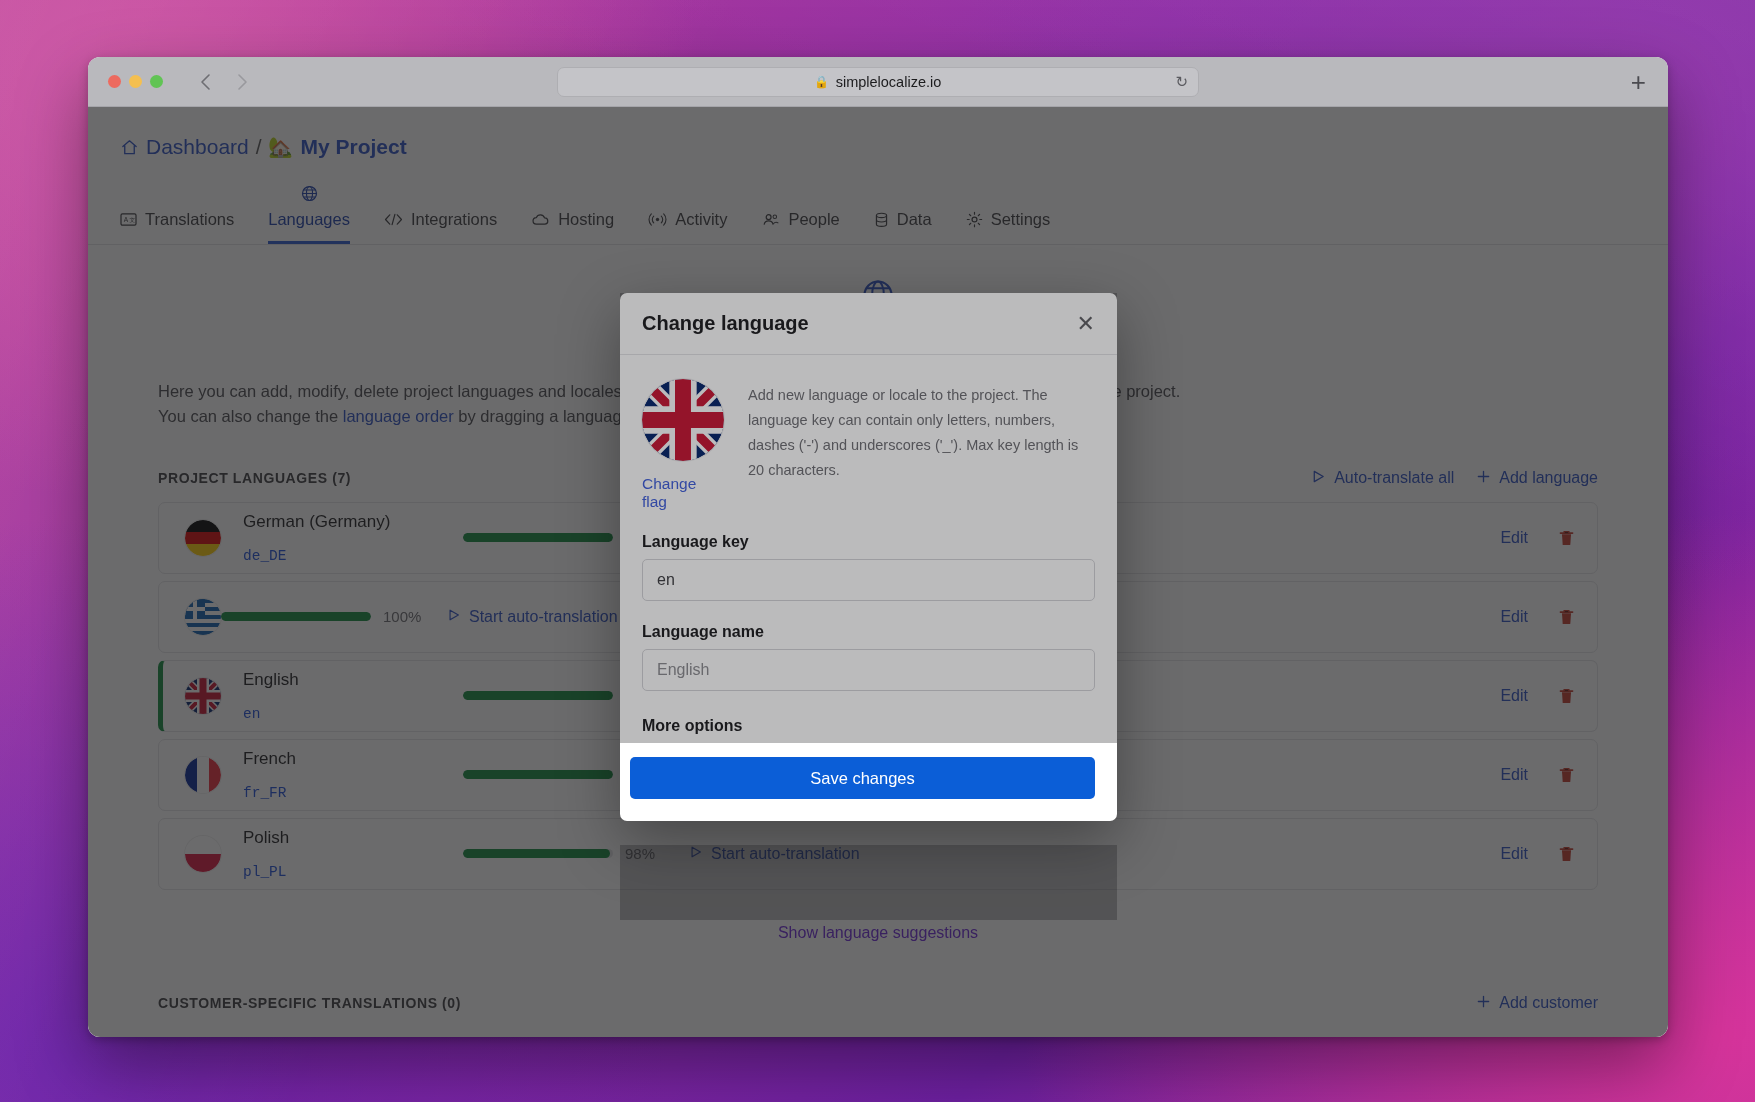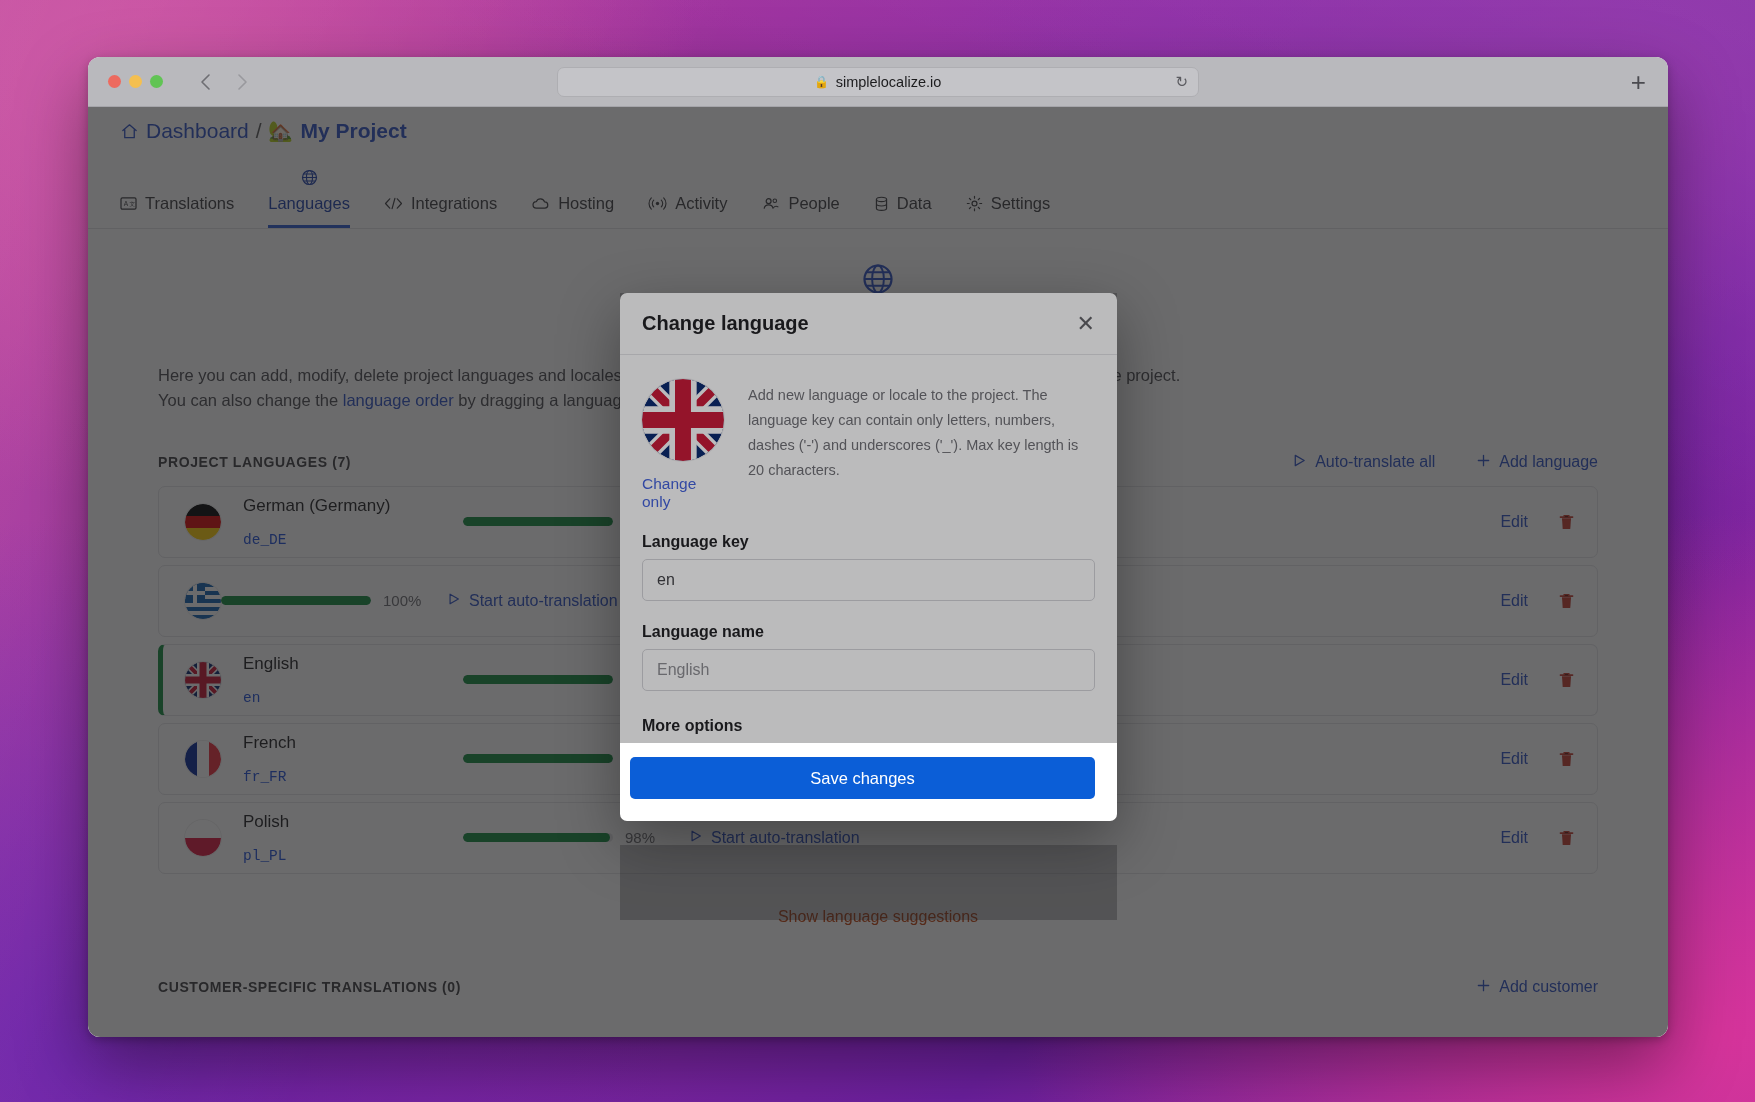--- a/index.html
+++ b/index.html
@@ -78,21 +78,21 @@
     position: relative;
     height: 930px;
     background: #ffffff;
     overflow: hidden;
   }
   #page-inner { padding: 0; }
 
   #breadcrumb {
     display: flex; align-items: center; gap: 7px;
     font-size: 21px;
-    padding: 12px 0 0 32px;
+    padding: 28px 0 0 32px;
     color: #2b4fc4;
   }
   #breadcrumb .home-ico { color: #2b4fc4; display:flex; }
   #breadcrumb .sep { color: #555; }
   #breadcrumb .proj { font-weight: 700; }
   #breadcrumb .proj-emoji { font-size: 20px; }
 
   #tabs {
     display: flex; align-items: flex-end; gap: 34px;
     padding: 0 0 0 32px;
@@ -126,21 +126,21 @@
   #page-desc a { color: #2b4fc4; text-decoration: none; }
 
   .section-head {
     margin-top: 40px;
     display: flex; align-items: center; justify-content: space-between;
   }
   .section-title {
     font-size: 14px; font-weight: 700; letter-spacing: 0.6px;
     color: #3b3b3f;
   }
-  .section-actions { display: flex; gap: 41px; }
+  .section-actions { display: flex; gap: 22px; }
   .action-link {
     display: flex; align-items: center; gap: 8px;
     font-size: 16px; color: #2b4fc4; cursor: pointer;
   }
 
   #lang-list { margin-top: 14px; display: flex; flex-direction: column; gap: 7px; }
   .lang-row {
     position: relative;
     display: flex; align-items: center;
     height: 72px;
@@ -165,21 +165,21 @@
   .pct { font-size: 15px; color: #6b6b70; }
   .lang-auto {
     display: flex; align-items: center; gap: 8px;
     font-size: 16px; color: #2b4fc4; cursor: pointer; margin-left: 16px;
   }
   .lang-right { margin-left: auto; display: flex; align-items: center; gap: 30px; }
   .edit-link { font-size: 16px; color: #2b4fc4; cursor: pointer; }
   .trash { color: #c0392b; display: flex; cursor: pointer; }
 
   #suggest-wrap { margin-top: 34px; text-align: center; }
-  #suggest-link { font-size: 16px; color: #c2410c; cursor: pointer; }
+  #suggest-link { font-size: 16px; color: #6d28d9; cursor: pointer; }
 
   #customer-head {
     margin-top: 52px;
     display: flex; align-items: center; justify-content: space-between;
   }
 
   
   #dim {
     position: absolute; inset: 0;
     background: rgba(30,30,32,0.66);
@@ -687,21 +687,21 @@
                   </defs>
                   <g clip-path="url(#cgb2)">
                     <rect width="36" height="36" fill="#012169"></rect>
                     <path d="M0 0 L36 36 M36 0 L0 36" stroke="#fff" stroke-width="7"></path>
                     <path d="M0 0 L36 36 M36 0 L0 36" stroke="#C8102E" stroke-width="4"></path>
                     <path d="M18 0 V36 M0 18 H36" stroke="#fff" stroke-width="12"></path>
                     <path d="M18 0 V36 M0 18 H36" stroke="#C8102E" stroke-width="7"></path>
                   </g>
                 </svg>
             </span>
-            <span id="change-flag">Change only</span>
+            <span id="change-flag">Change flag</span>
           </div>
           <div class="modal-help">Add new language or locale to the project. The language key can contain only letters, numbers, dashes ('-') and underscores ('_'). Max key length is 20 characters.</div>
         </div>
 
         <div class="field-label">Language key</div>
         <div class="field-input">en</div>
 
         <div class="field-label">Language name</div>
         <div class="field-input placeholder">English</div>
 

